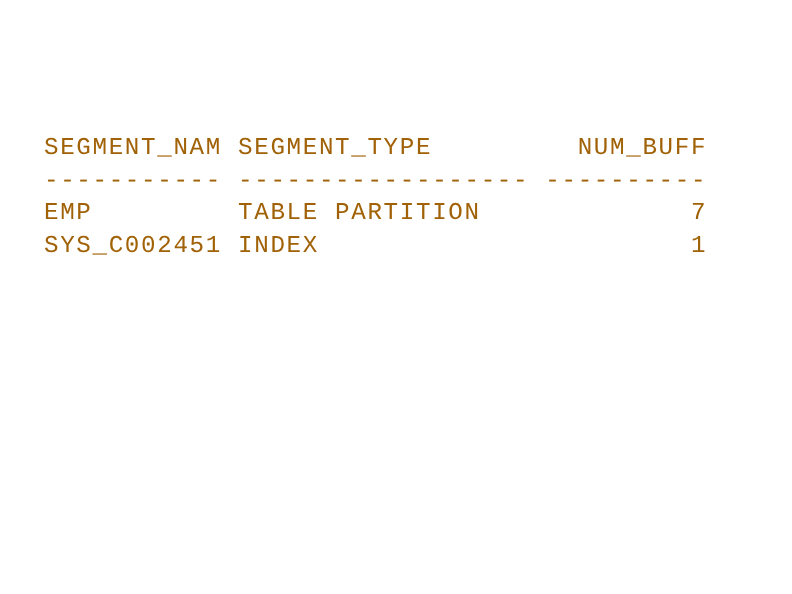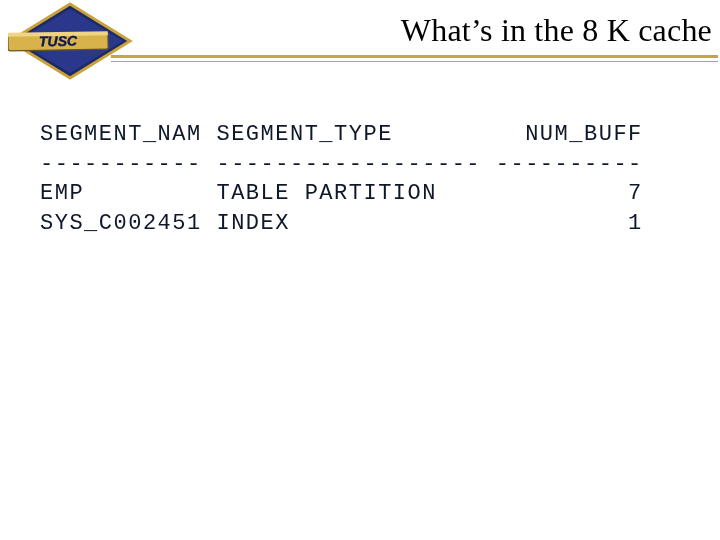--- a/index.html
+++ b/index.html
@@ -60,48 +60,28 @@
     top: 120px;
     left: 40px;
     right: 20px;
   }
   .mono {
     font-family: "Courier New", Courier, monospace;
     font-size: 22px;
     line-height: 1.35;
     letter-spacing: 1.5px;
     white-space: pre;
-    color: #0f172a;
+    color: #a16207;
   }
 </style>
 </head>
 <body>
 
 <div class="slide">
 
-  <div class="header">
-
-    <svg class="logo" viewBox="0 0 125 78">
-
-      <polygon points="62,2 122,39 62,76 2,39" fill="#1e2a66" stroke="#c9a23a" stroke-width="3"></polygon>
-
-      <polygon points="62,7 115,39 62,71 9,39" fill="#2a388c" stroke="none"></polygon>
-
-      <rect x="0" y="32" width="100" height="16" rx="2" ry="2" fill="#d8b24a" stroke="#6b5420" stroke-width="1.2" transform="rotate(-1 50 40)"></rect>
-
-      <rect x="0" y="30" width="100" height="4" fill="#f0d486" transform="rotate(-1 50 40)"></rect>
-
-      <text x="50" y="44" text-anchor="middle" font-family="Arial Black, Arial, sans-serif" font-size="14" font-weight="900" font-style="italic" fill="#101850" stroke="#101850" stroke-width="0.4" transform="rotate(-1 50 40)">TUSC</text>
-    </svg>
-
-    <div class="title">What’s in the 8 K cache</div>
-
-    <div class="rule-thick"></div>
-    <div class="rule-thin"></div>
-  </div>
 
   <div class="content">
     <div class="mono" id="table-block">SEGMENT_NAM SEGMENT_TYPE         NUM_BUFF
 ----------- ------------------ ----------
 EMP         TABLE PARTITION             7
 SYS_C002451 INDEX                       1</div>
   </div>
 
 </div>
 

